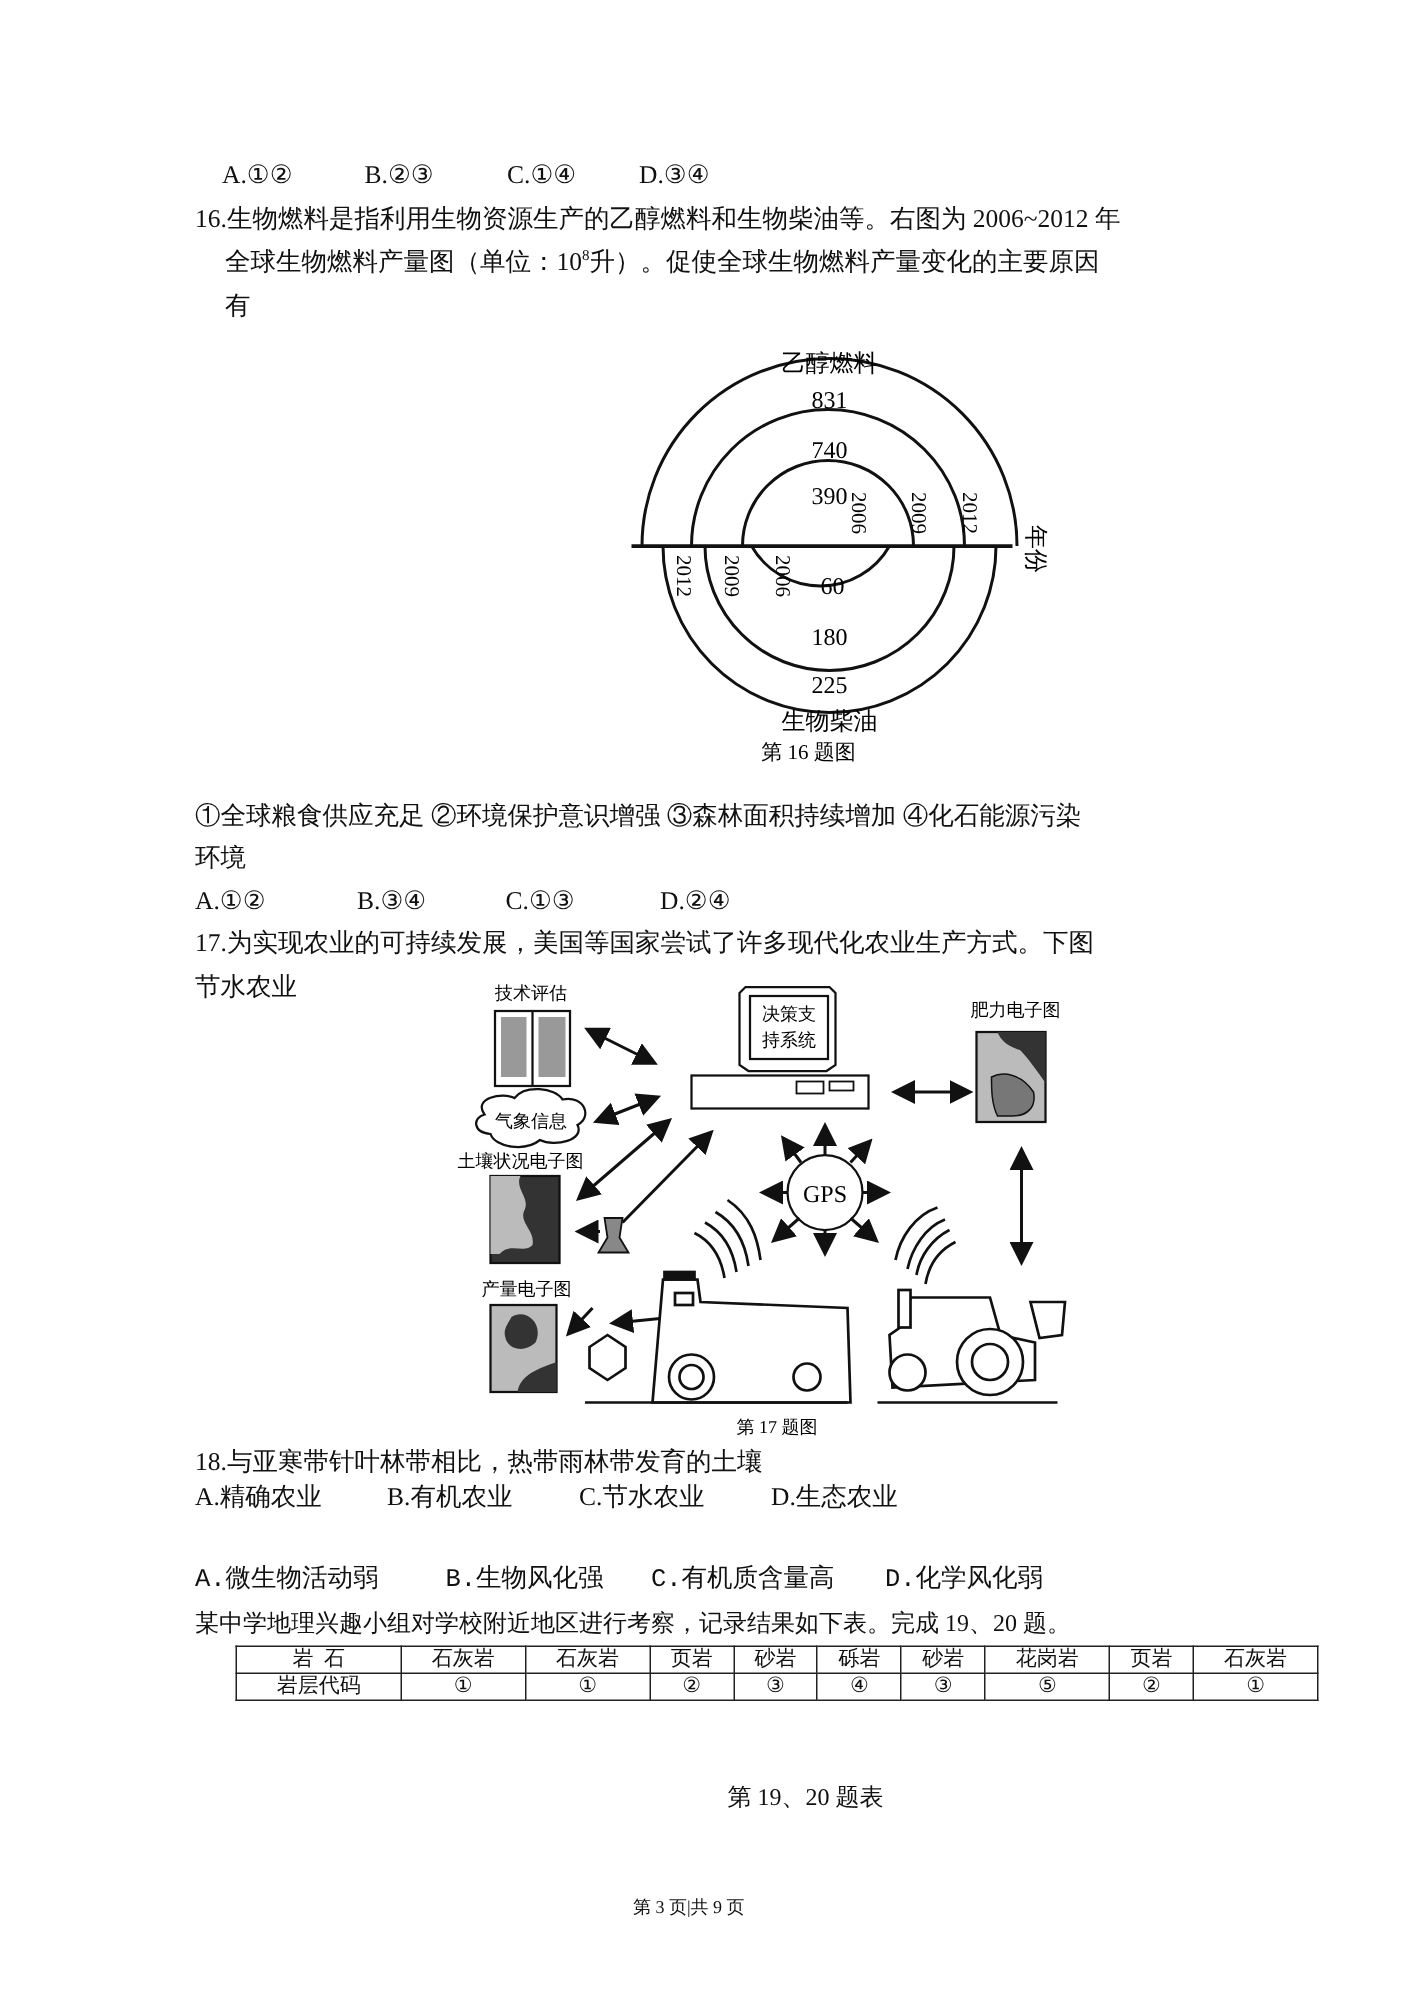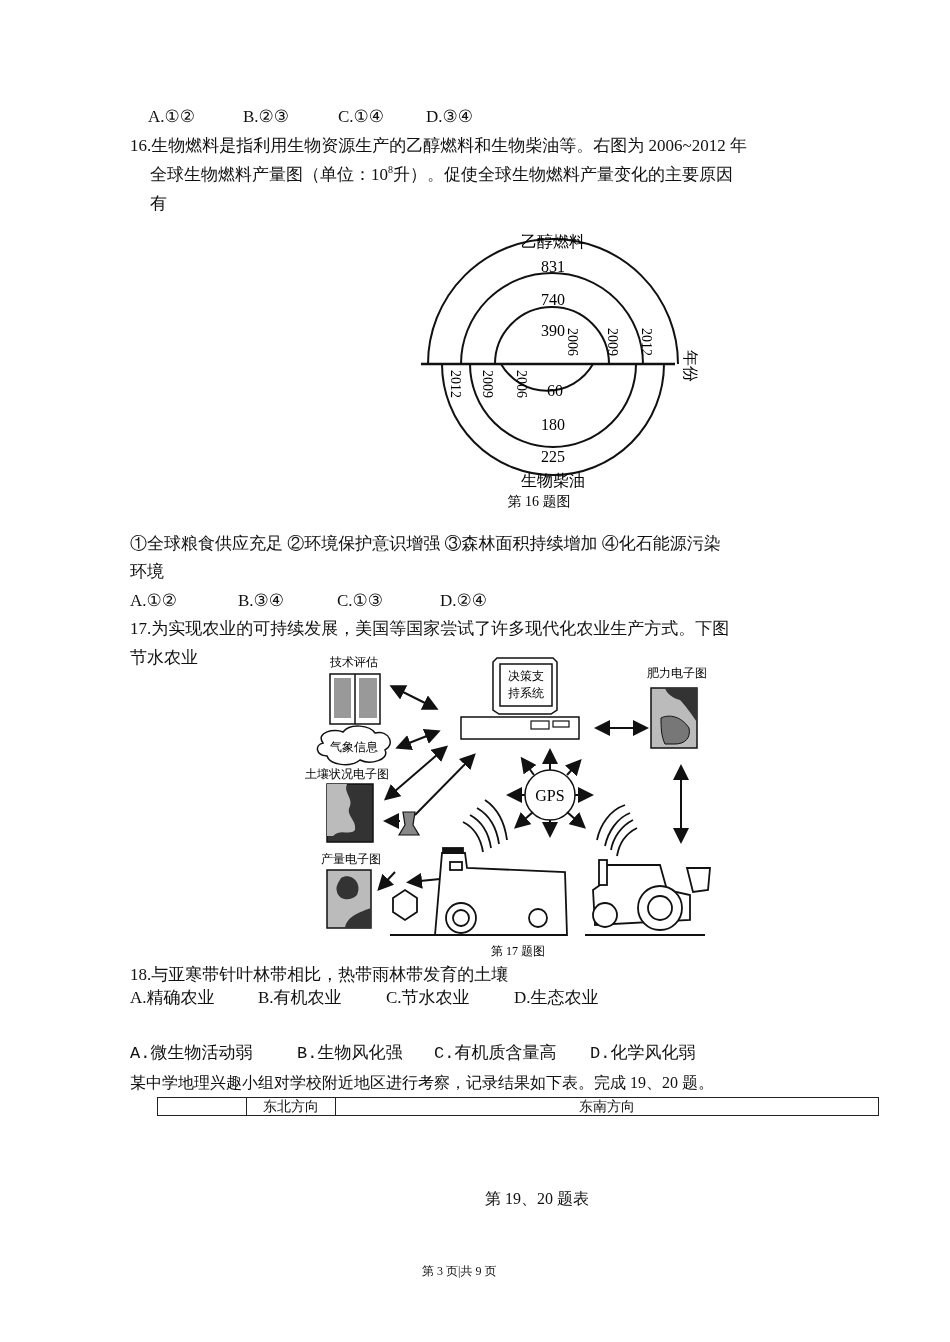--- a/index.html
+++ b/index.html
@@ -178,23 +178,42 @@
 
 <div class="line" style="top:964px;left:130px;text-align:center;">18.与亚寒带针叶林带相比，热带雨林带发育的土壤</div>
 <div class="line" style="top:1043px;left:130px;font-family:Liberation Mono, monospace;">
   <span class="opt" style="width:167px">A.微生物活动弱</span><span class="opt" style="width:137px">B.生物风化强</span><span class="opt" style="width:156px">C.有机质含量高</span><span class="opt">D.化学风化弱</span>
 </div>
 
 <div class="line" style="top:1072px;left:130px;font-size:16px;">某中学地理兴趣小组对学校附近地区进行考察，记录结果如下表。完成 19、20 题。</div>
 
 <table class="rock">
   <tbody>
-      <tr>
-    <td style="width:88px"></td>
-    <td style="width:88px">东北方向</td>
-    <td colspan="8">东南方向</td>
+  <tr>
+    <td style="white-space:pre">岩  石</td>
+    <td>石灰岩</td>
+    <td>石灰岩</td>
+    <td>页岩</td>
+    <td>砂岩</td>
+    <td>砾岩</td>
+    <td>砂岩</td>
+    <td>花岗岩</td>
+    <td>页岩</td>
+    <td>石灰岩</td>
+  </tr>
+  <tr>
+    <td>岩层代码</td>
+    <td>①</td>
+    <td>①</td>
+    <td>②</td>
+    <td>③</td>
+    <td>④</td>
+    <td>③</td>
+    <td>⑤</td>
+    <td>②</td>
+    <td>①</td>
   </tr>
 </tbody>
   </table>
 
 <div class="line" style="top:1188px;left:485px;font-size:16px;">第 19、20 题表</div>
 
 <div class="line" style="top:1260px;left:422px;font-size:12px;">第 3 页|共 9 页</div>
 
 </body></html>

